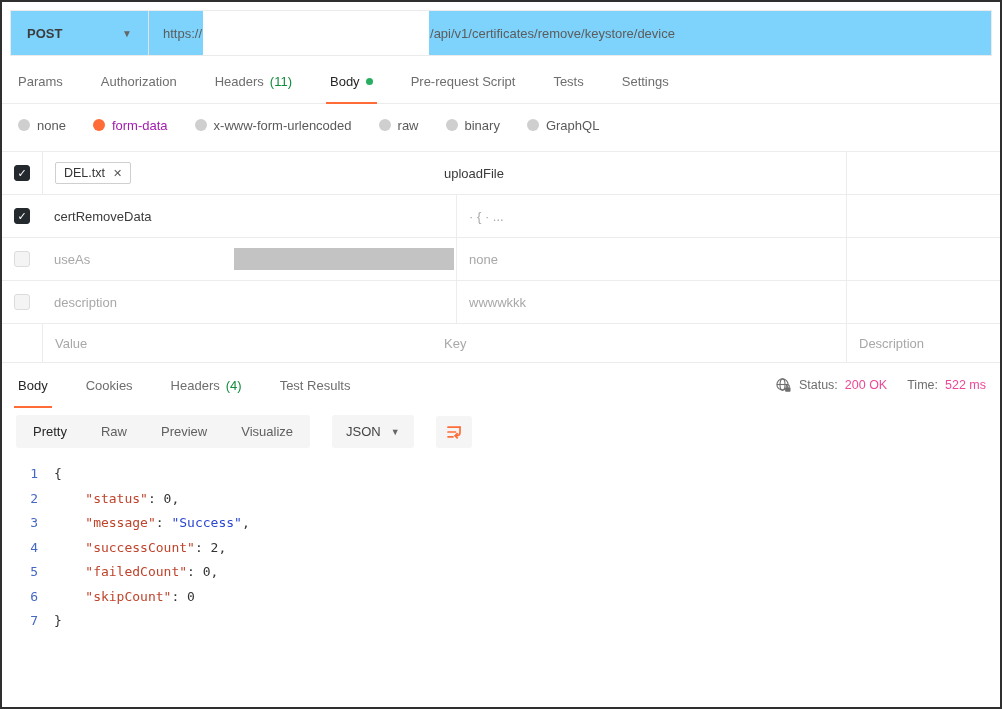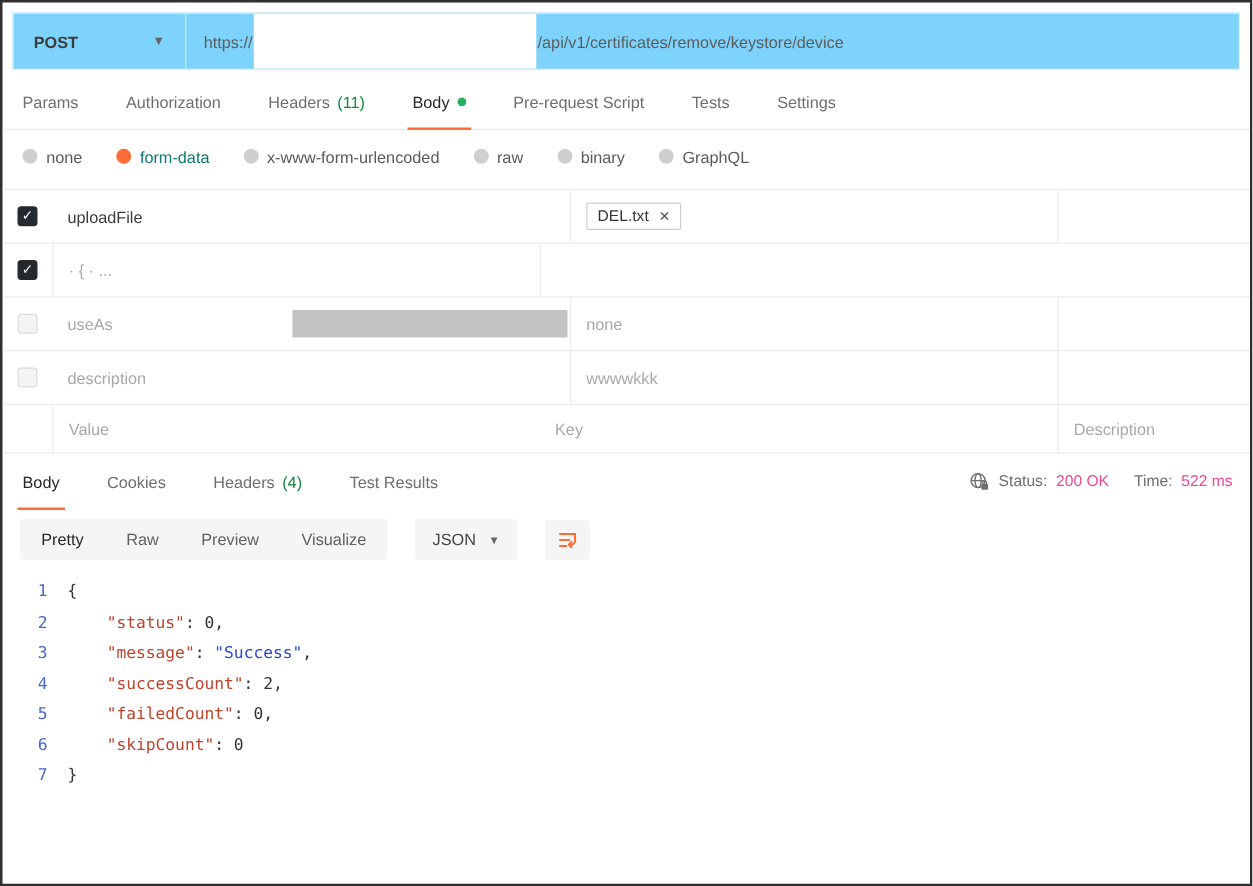--- a/index.html
+++ b/index.html
@@ -20,21 +20,21 @@
   .tab { position:relative; display:flex; align-items:center; gap:6px; padding:0 8px; margin-right:22px;
          font-size:13px; color:#6e6e6e; cursor:pointer; white-space:nowrap; }
   .tab.active { color:#262626; }
   .tab.active::after { content:""; position:absolute; left:4px; right:4px; bottom:-1px; height:2px; background:#ff6c37; }
   .count { color:#118a3c; }
   .greendot { width:7px; height:7px; border-radius:50%; background:#27ae60; }
 
   
   .types { display:flex; align-items:center; height:42px; padding:0 16px; gap:27px; font-size:13px; color:#5a5a5a; }
   .type-item { display:flex; align-items:center; gap:7px; cursor:pointer; }
-  .type-item.sel { color:#0f766e; }
+  .type-item.sel { color:#a21caf; }
   .radio { width:12px; height:12px; border-radius:50%; background:#cfcfcf; flex:0 0 auto; }
   .type-item.sel .radio { background:#ff6c37; }
 
   
   .kv-table { margin-top:5px; border-top:1px solid #ececec; }
   .kv-row { display:flex; height:43px; border-bottom:1px solid #ececec; align-items:stretch; font-size:13px; color:#3b3b3b; }
   .kv-row.ph { height:39px; color:#a8a8a8; }
   .cell { display:flex; align-items:center; padding:0 12px; overflow:hidden; }
   .c-check { flex:0 0 40px; justify-content:center; padding:0; }
   .c-key { flex:0 0 414px; position:relative; }
@@ -145,35 +145,38 @@
       <span>GraphQL</span>
     </div>
   </div>
 
   <div class="kv-table">
 
     <div class="kv-row">
       <div class="cell c-check">
           <span class="checkbox checked"></span>
         </div>
-      <div class="cell c-key">
-          <span>uploadFile</span>
-        </div>
       <div class="cell c-val">
         <span class="file-chip">
           <span>DEL.txt</span>
           <span class="chip-x">✕</span>
         </span>
       </div>
+      <div class="cell c-key">
+          <span>uploadFile</span>
+        </div>
       <div class="cell c-desc"></div>
     </div>
 
     <div class="kv-row">
       <div class="cell c-check">
           <span class="checkbox checked"></span>
+        </div>
+      <div class="cell c-key">
+          <span>certRemoveData</span>
         </div>
       <div class="cell c-val muted">
           <span>· { · ...</span>
         </div>
       <div class="cell c-desc"></div>
     </div>
 
     <div class="kv-row">
       <div class="cell c-check">
           <span class="checkbox"></span>

